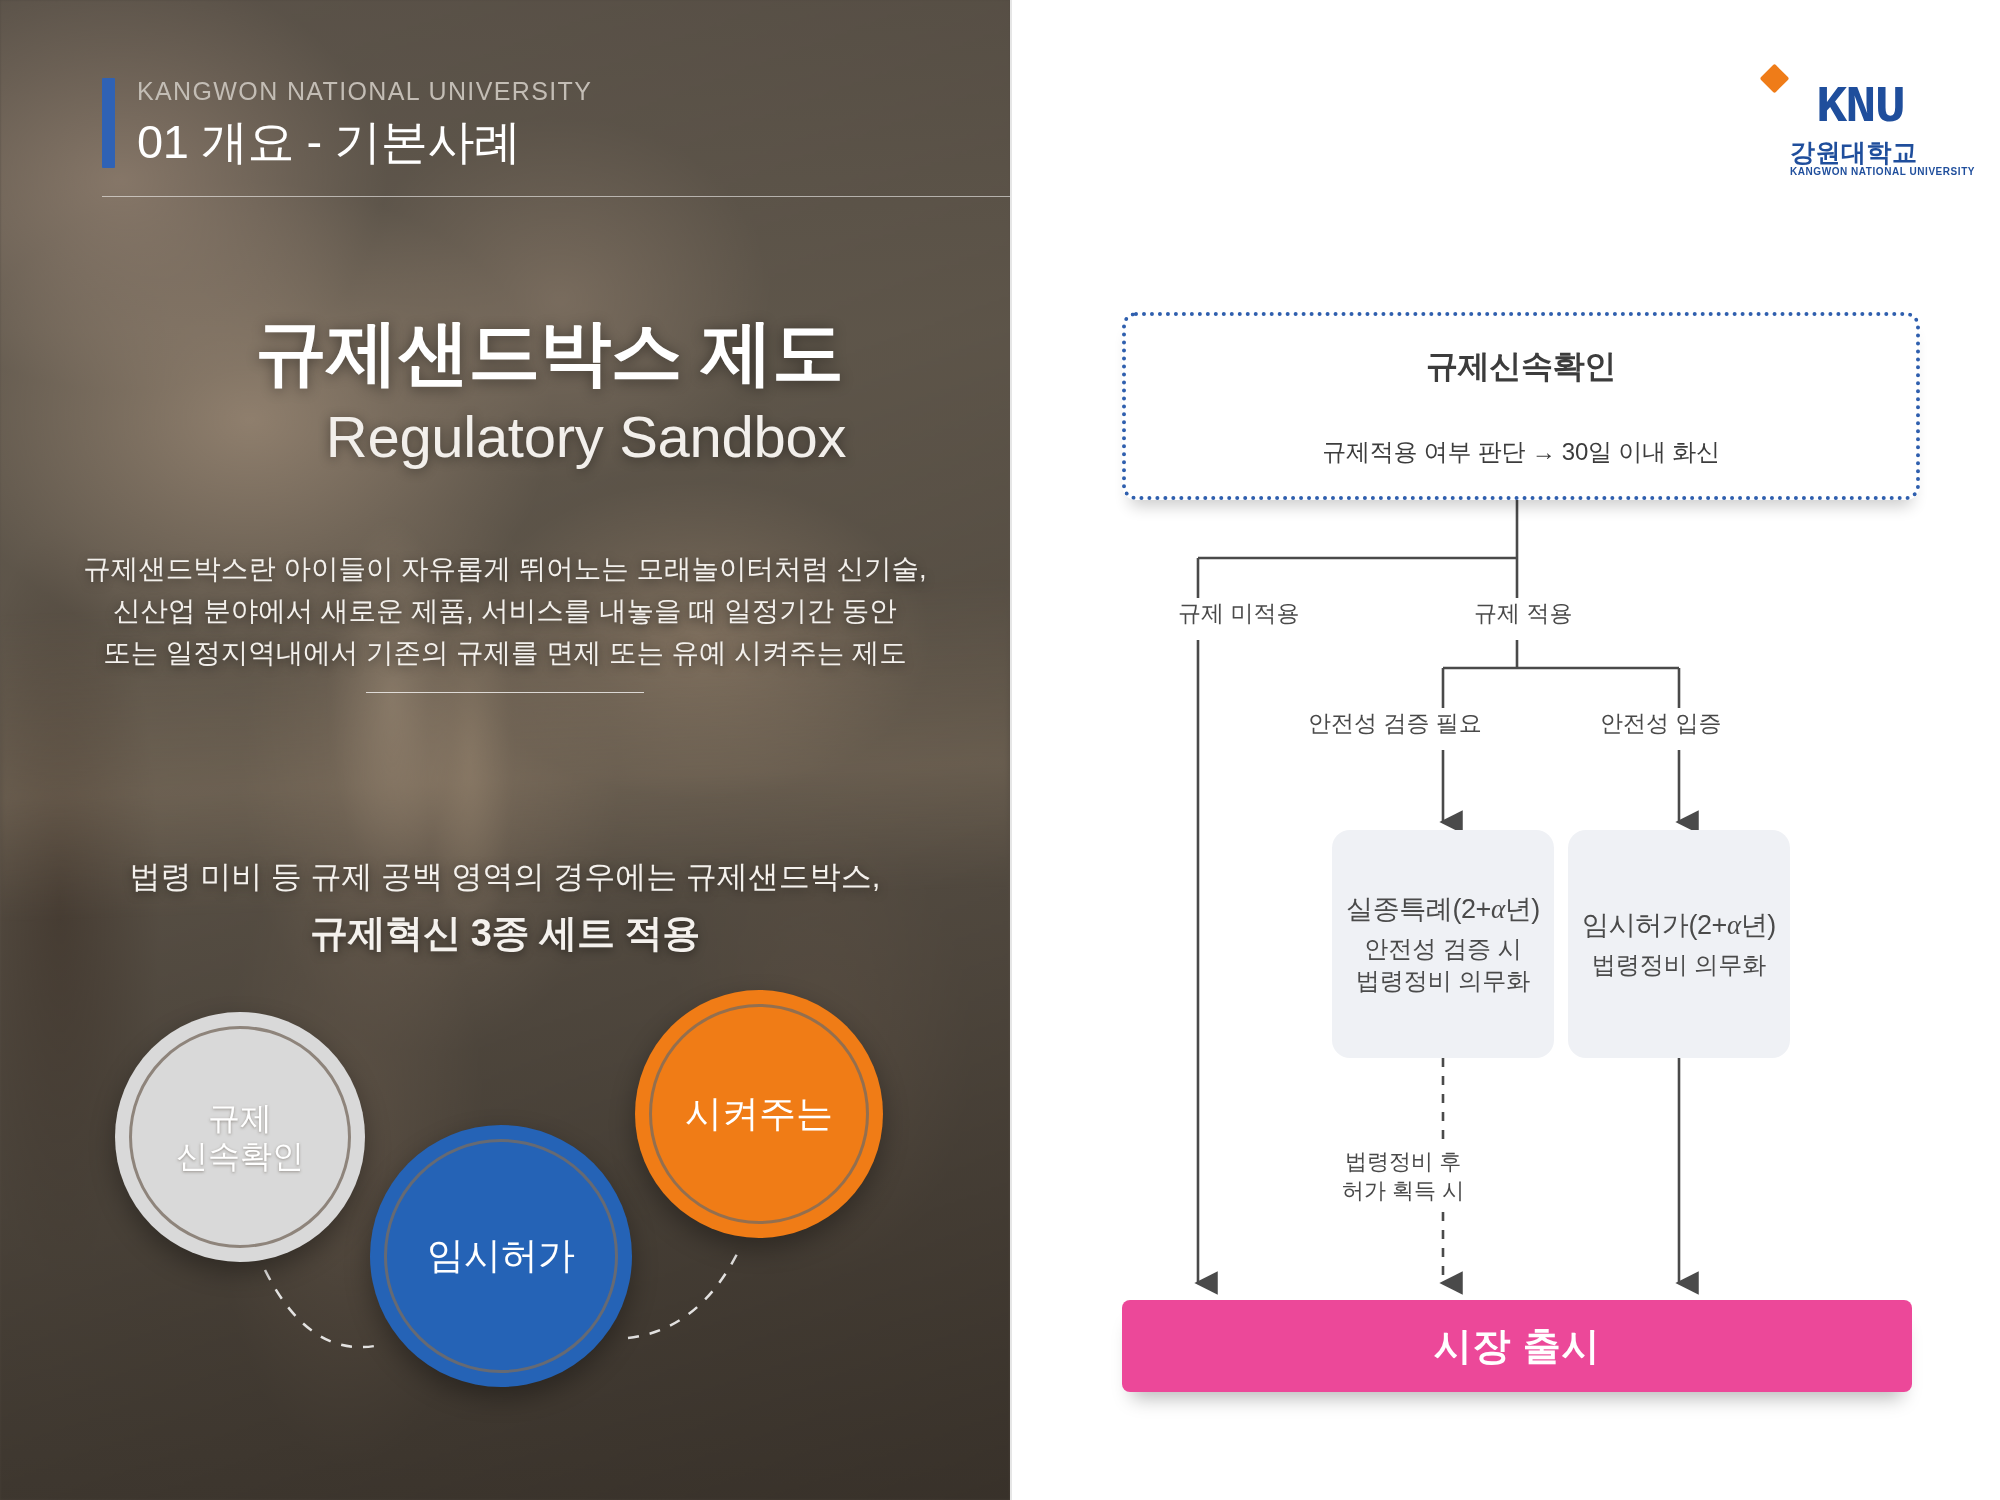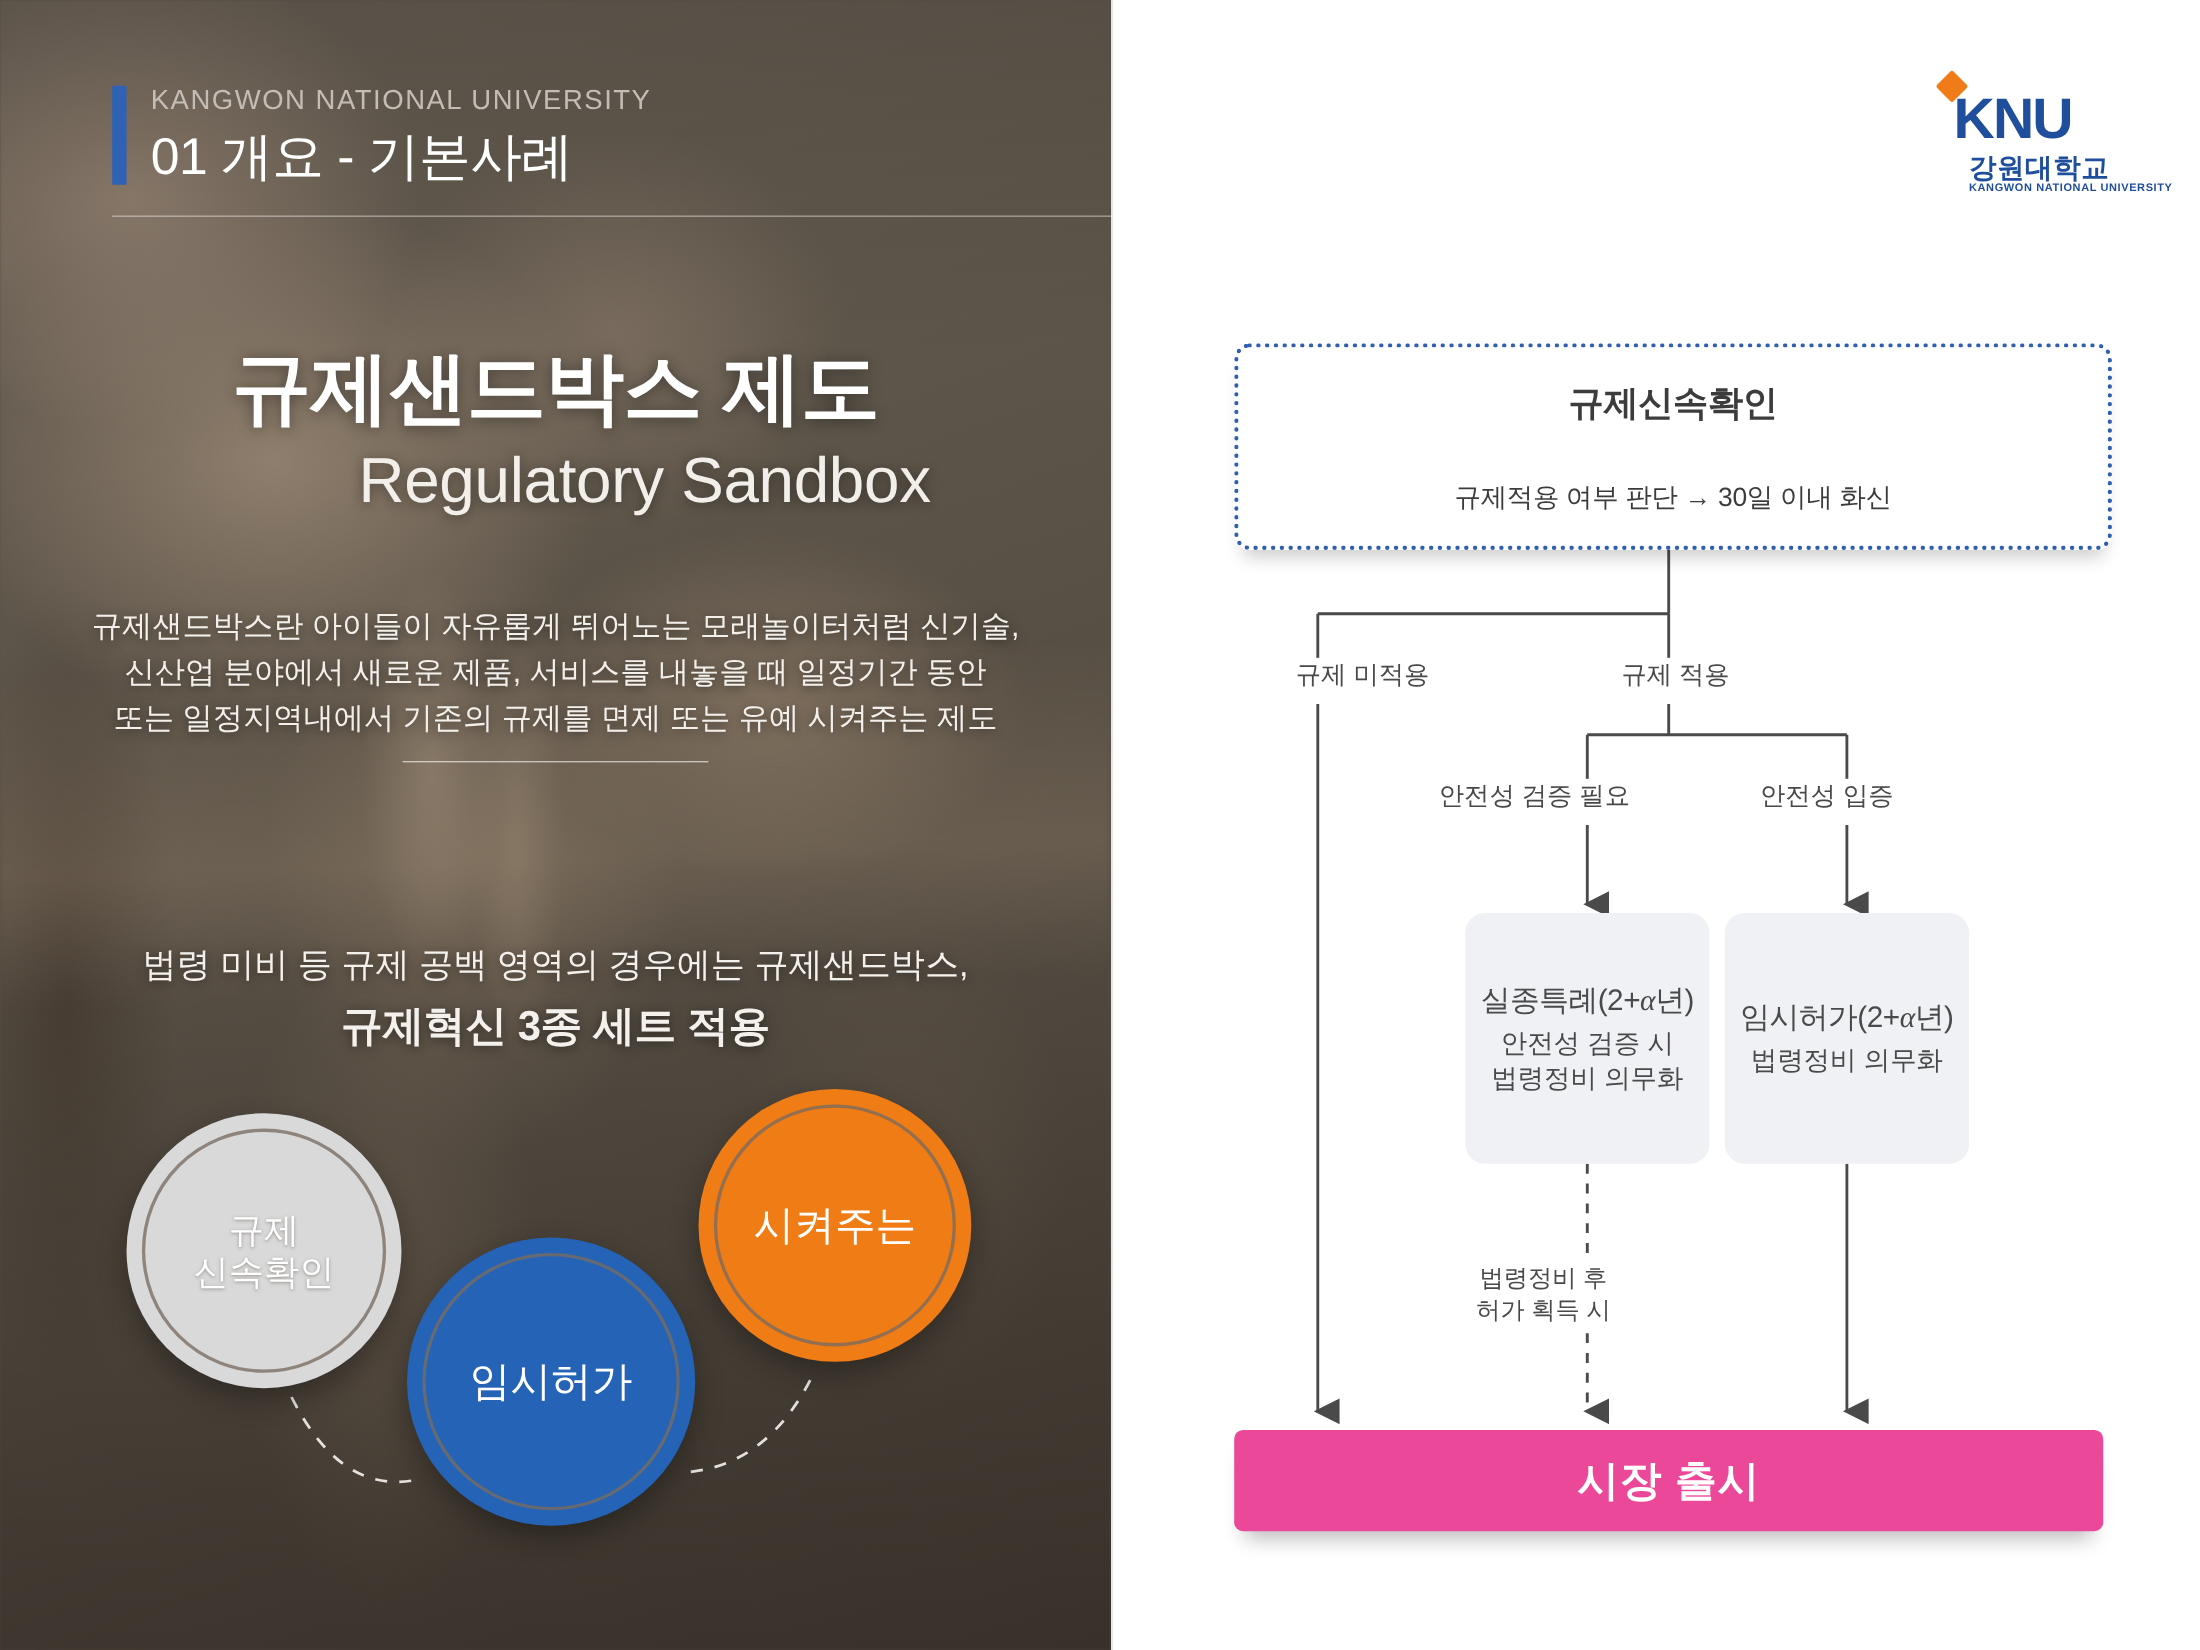--- a/index.html
+++ b/index.html
@@ -59,20 +59,21 @@
   .hdr-rule{
     position:absolute;left:102px;top:196px;width:910px;height:1px;background:rgba(255,255,255,.55);
   }
 
   
   .left-content{position:absolute;left:0;top:0;width:1010px;height:1500px;}
   .main-title{
     position:absolute;top:305px;left:0;width:1010px;text-align:center;
     font-size:72px;font-weight:700;color:#fff;letter-spacing:-.012em;
     text-shadow:0 2px 14px rgba(0,0,0,.45);
+    padding-left:44px;
   }
   .sub-title{
     position:absolute;top:403px;left:0;width:1172px;text-align:center;
     font-size:58px;font-weight:300;color:#f2efeb;letter-spacing:-.005em;
     text-shadow:0 2px 12px rgba(0,0,0,.45);
   }
   .desc{
     position:absolute;top:548px;left:0;width:1010px;text-align:center;
     font-size:27.5px;font-weight:500;color:#f3f0ec;line-height:1.52;
     text-shadow:0 2px 10px rgba(0,0,0,.5);
@@ -121,21 +122,22 @@
   .right-panel{position:absolute;left:1012px;top:0;width:988px;height:1500px;background:#fff;}
 
   .logo{position:absolute;right:62px;top:62px;width:180px;height:115px;}
   .logo-diamond{
     position:absolute;left:6px;top:6px;width:21px;height:21px;background:#ef7c18;
     transform:rotate(45deg);border-radius:2px;
   }
   .logo-knu{
     position:absolute;left:18px;top:16px;width:168px;
     font-size:52px;font-weight:800;color:#1f4e9c;letter-spacing:-.035em;
-    font-family:Liberation Sans, sans-serif;
+    font-family:Liberation Mono, monospace;
+    text-align:center;
   }
   .logo-kor{
     position:absolute;left:32px;top:74px;font-size:25px;font-weight:700;color:#1f4e9c;
     letter-spacing:.02em;
   }
   .logo-eng{
     position:absolute;left:32px;top:104px;font-size:10px;font-weight:700;color:#1f4e9c;
     letter-spacing:.055em;white-space:nowrap;
   }
 

